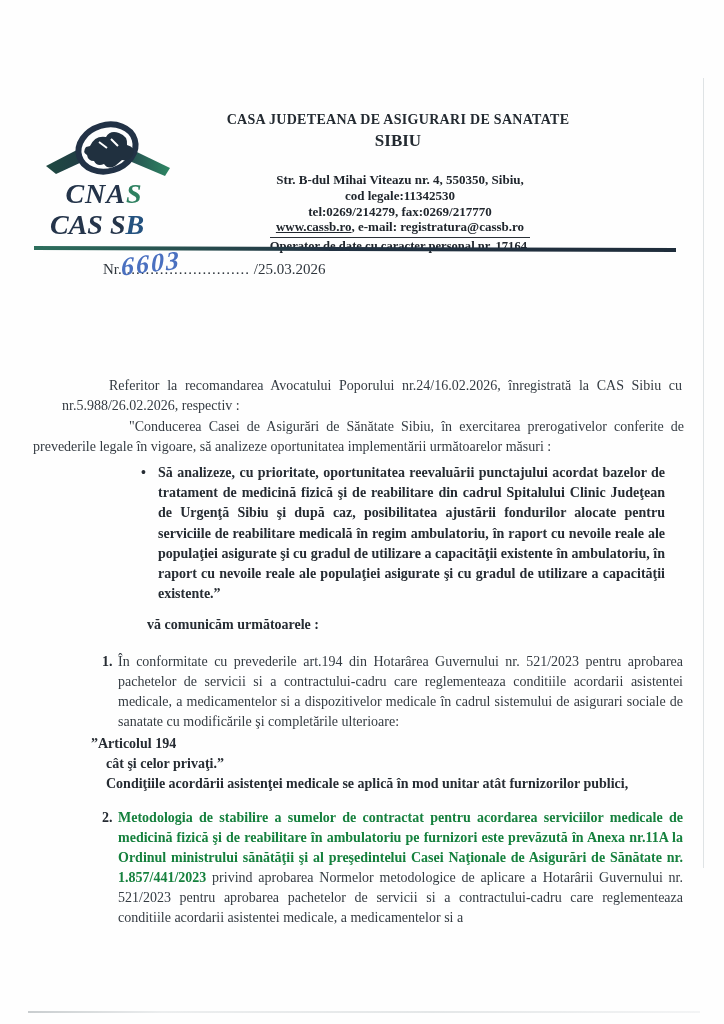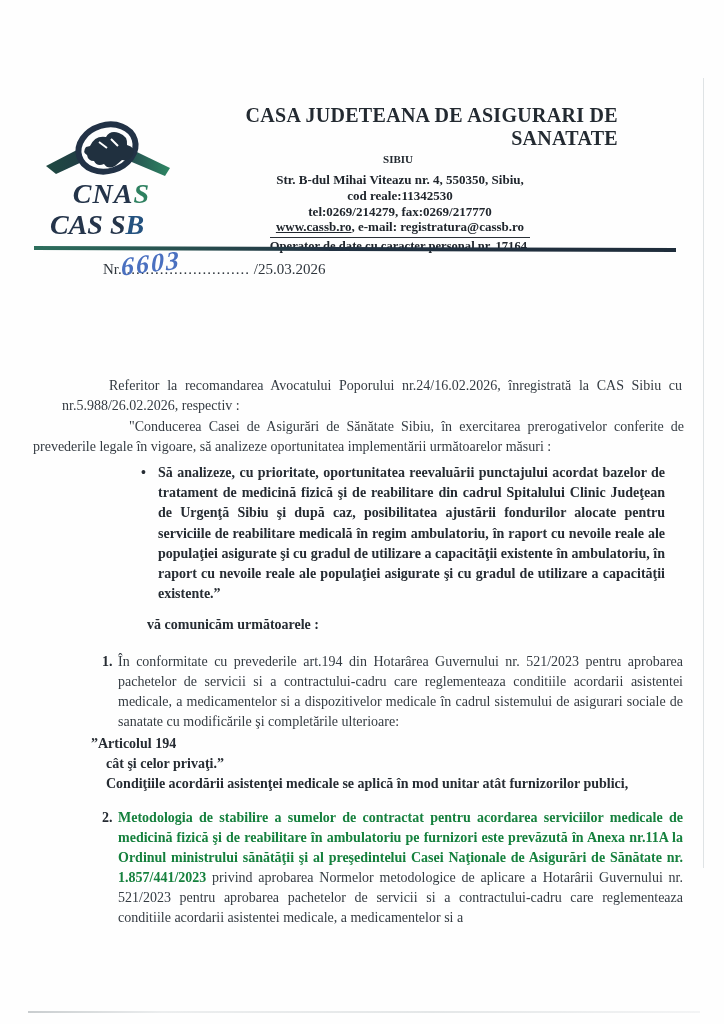--- a/index.html
+++ b/index.html
@@ -11,37 +11,37 @@
     margin: 0 auto;
     background: #fefefe;
     overflow: hidden;
     font-family: "Liberation Serif", serif;
     color: #343b42;
   }
   
   .emblem { position: absolute; left: 44px; top: 112px; }
   .logo-cnas {
     position: absolute; left: 58px; top: 178px; width: 92px;
-    text-align: right; font-style: italic; font-weight: 700;
+    text-align: center; font-style: italic; font-weight: 700;
     font-size: 28px; letter-spacing: 1px; color: #24344a;
   }
   .logo-cassb {
     position: absolute; left: 50px; top: 209px; width: 110px;
     text-align: left; font-style: italic; font-weight: 700;
     font-size: 28px; letter-spacing: 0px; color: #24344a;
   }
   .logo-accent-green { color: #2e8060; }
   .logo-accent-blue { color: #24527f; }
   .org-titles {
     position: absolute; left: 178px; top: 101px; width: 440px;
     text-align: center; color: #232a31;
   }
   .org-line1 { font-size: 16.5px; letter-spacing: .4px; font-weight: 400; }
-  .org-line2 { font-size: 20px; letter-spacing: .3px; font-weight: 700; margin-top: 3px; text-align: right; }
-  .org-line3 { font-size: 11px; font-weight: 700; margin-top: 3px; }
+  .org-line2 { font-size: 14px; letter-spacing: .3px; font-weight: 700; margin-top: 11px; }
+  .org-line3 { font-size: 17px; font-weight: 700; margin-top: 3px; }
   .address-block {
     position: absolute; left: 238px; top: 172px; width: 324px;
     text-align: center; font-weight: 700; font-size: 13px;
     line-height: 15.8px; color: #20262d;
   }
   .address-website { text-decoration: underline; }
   .address-operator {
     display: inline-block; margin-top: 2px; padding-top: 1px;
     border-top: 1.6px solid #2a3138; font-size: 12.6px;
   }
@@ -107,21 +107,21 @@
   <div class="logo-cnas"><span>CNA</span><span class="logo-accent-green">S</span></div>
   <div class="logo-cassb"><span>CAS S</span><span class="logo-accent-blue">B</span></div>
 
   <div class="org-titles">
     <div class="org-line2">CASA JUDETEANA DE ASIGURARI DE SANATATE</div>
     <div class="org-line3">SIBIU</div>
   </div>
 
   <div class="address-block">
     <div>Str. B-dul Mihai Viteazu nr. 4, 550350, Sibiu,</div>
-    <div>cod reale:11342530</div>
+    <div>cod legale:11342530</div>
     <div>tel:0269/214279, fax:0269/217770</div>
     <div><span class="address-website">www.cassb.ro</span><span>, e-mail: registratura@cassb.ro</span></div>
     <div><span class="address-operator">Operator de date cu caracter personal nr. 17164.</span></div>
   </div>
 
   <div class="head-rule"></div>
 
   <div class="reg-line">
     <span>Nr.</span><span class="reg-dots">...........................</span> <span>/25.03.2026</span>
   </div>

